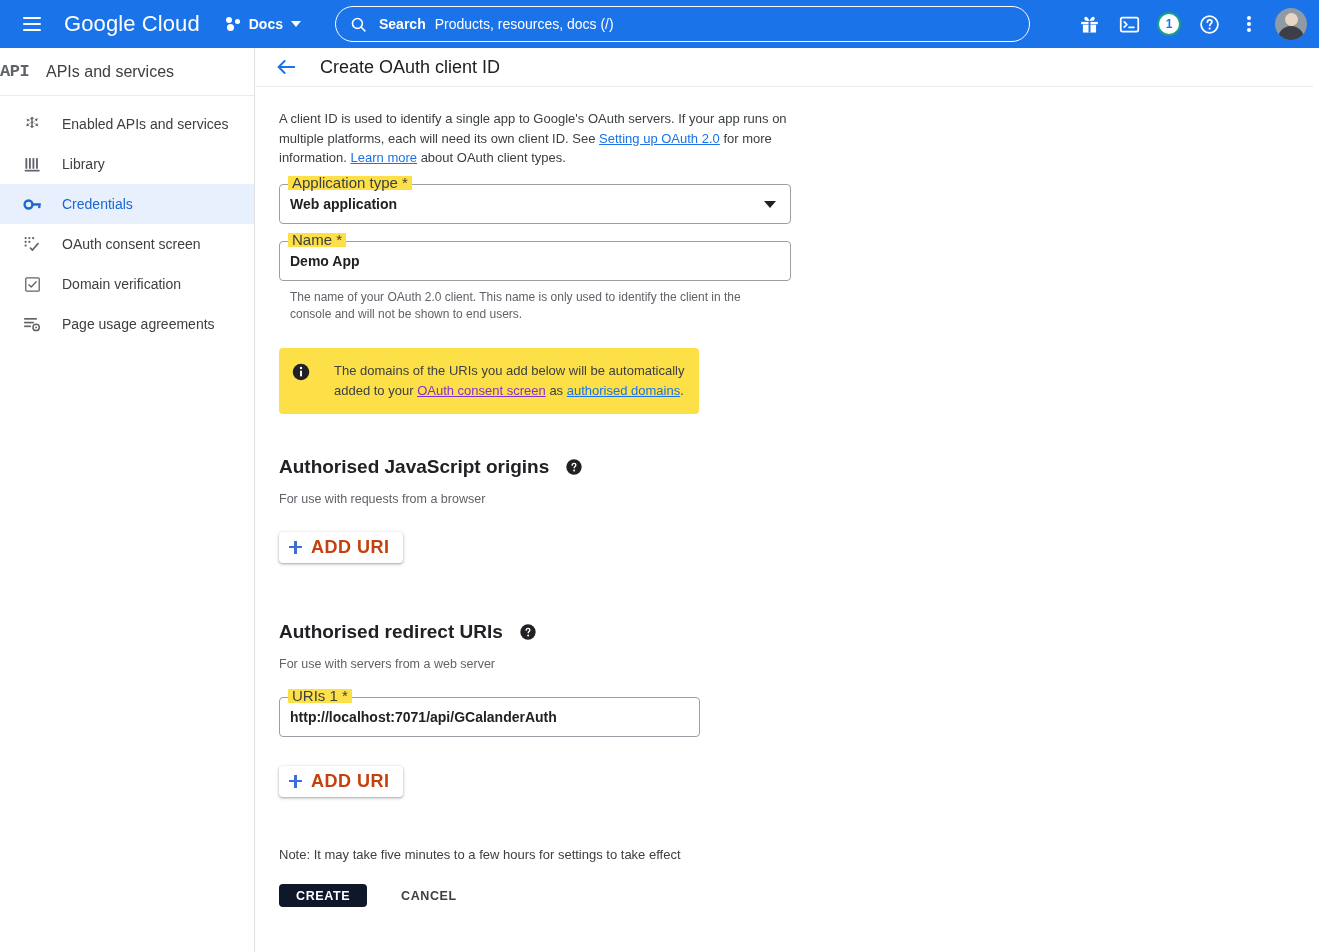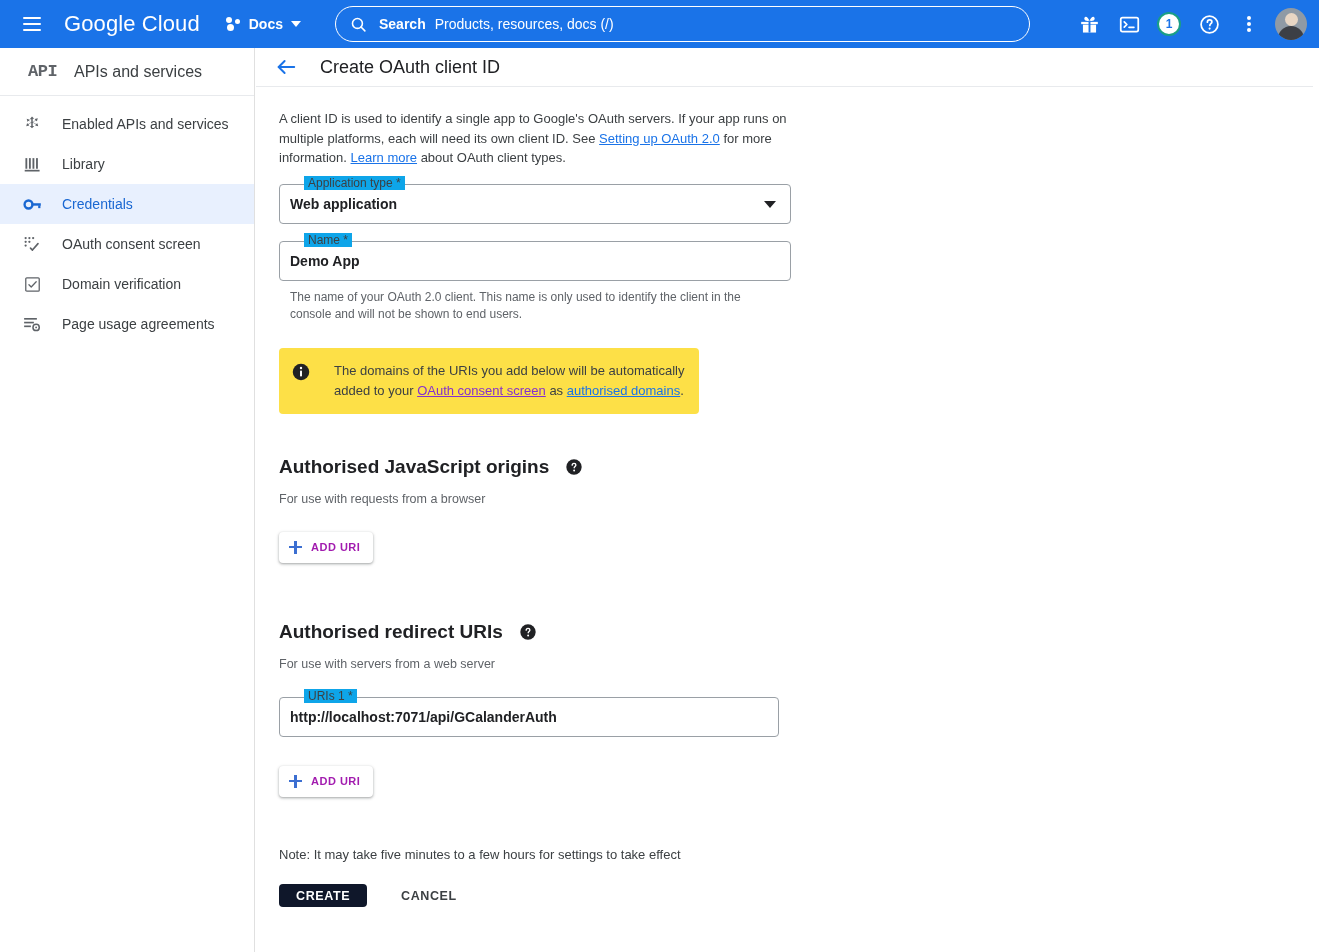--- a/index.html
+++ b/index.html
@@ -168,21 +168,21 @@
   
   .sidebar {
     position: absolute; left: 0; top: 48px;
     width: 255px; height: 904px;
     background: #ffffff;
     border-right: 1px solid #e0e0e0;
   }
   .side-header {
     height: 48px;
     display: flex; align-items: center;
-    padding-left: 28px;
+    padding-left: 0;
     border-bottom: 1px solid #e8eaed;
   }
   .api-logo {
     font-family: "Liberation Mono", monospace;
     font-size: 17px;
     font-weight: bold;
     color: #5f6368;
     letter-spacing: -0.5px;
     width: 36px;
   }
@@ -264,24 +264,24 @@
     margin-bottom: 8px;
   }
   .mdfield .mdbox {
     position: absolute; inset: 0;
     border: 1px solid #9aa0a6;
     border-radius: 4px;
     background: #ffffff;
   }
   .mdfield .mdlabel {
     position: absolute;
-    top: -8px; left: 25px;
-    background: #0ea5e9;
+    top: -8px; left: 9px;
+    background: #fde047;
     padding: 0 4px;
-    font-size: 12px;
+    font-size: 15px;
     color: #3c4043;
     white-space: nowrap;
     line-height: 14px;
     z-index: 2;
   }
   .mdfield .mdvalue {
     position: absolute;
     left: 11px; top: 0;
     height: 40px;
     display: flex; align-items: center;
@@ -291,21 +291,21 @@
     font-weight: bold;
   }
   .mdfield .mdarrow {
     position: absolute;
     right: 15px; top: 17px;
     width: 0; height: 0;
     border-left: 6px solid transparent;
     border-right: 6px solid transparent;
     border-top: 7px solid #202124;
   }
-  .mdfield.uri { width: 500px; }
+  .mdfield.uri { width: 421px; }
 
   .helper {
     width: 470px;
     font-size: 12px;
     color: #5f6368;
     line-height: 17px;
     margin: 4px 0 0 11px;
   }
 
   
@@ -369,24 +369,24 @@
     margin-right: 9px;
   }
   .add-uri .plus::before,
   .add-uri .plus::after {
     content: ""; position: absolute;
     background: #3c6fd1;
   }
   .add-uri .plus::before { left: 5px; top: 0; width: 2.5px; height: 13px; }
   .add-uri .plus::after  { top: 5px; left: 0; width: 13px; height: 2.5px; }
   .add-uri .auLabel {
-    font-size: 11px;
+    font-size: 18px;
     font-weight: bold;
     letter-spacing: 0.5px;
-    color: #a21caf;
+    color: #c2410c;
     white-space: nowrap;
   }
 
   .note {
     font-size: 13px;
     color: #3c4043;
     margin-top: 50px;
   }
   .actions {
     display: flex; align-items: center;

